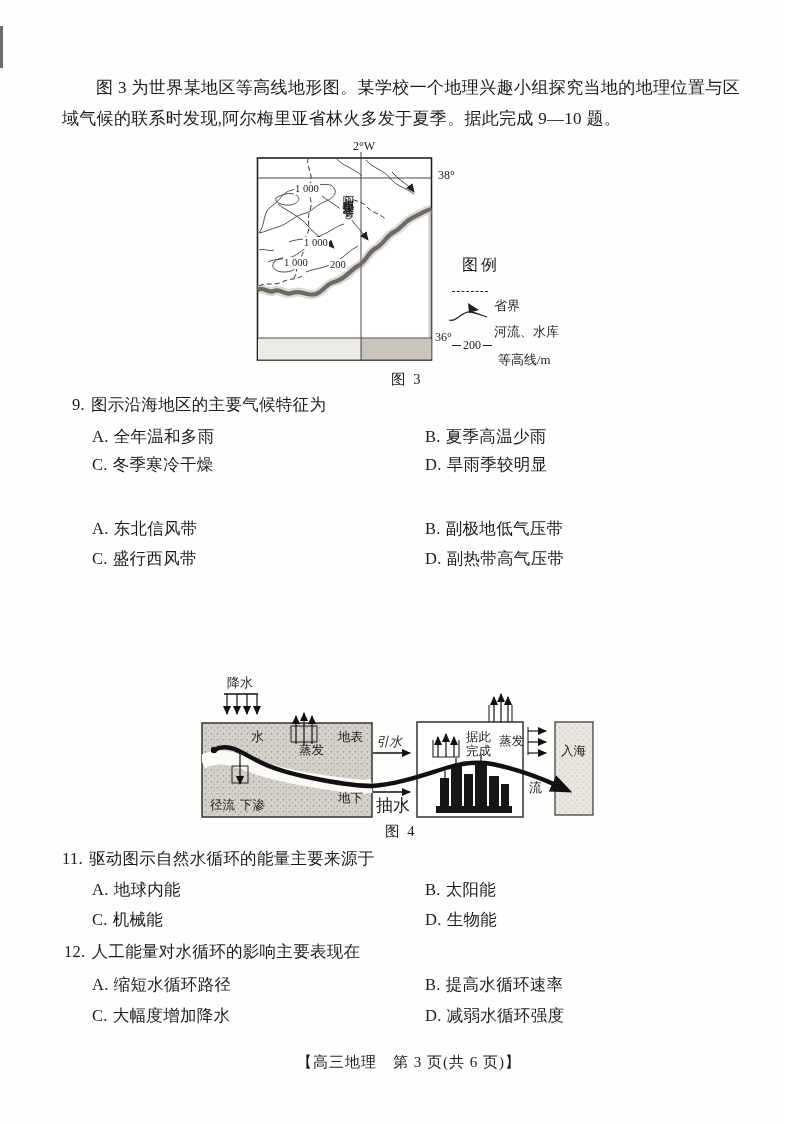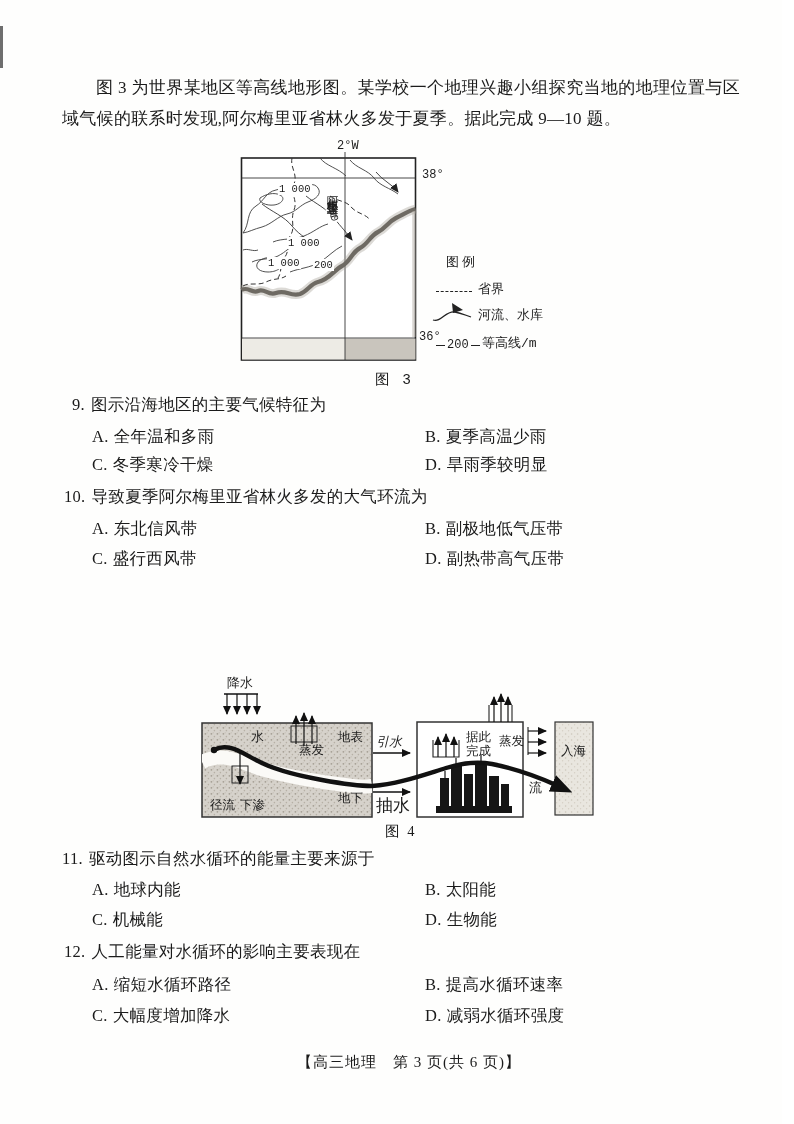--- a/index.html
+++ b/index.html
@@ -8,38 +8,38 @@
   .para{position:absolute;font-size:17px;line-height:31px;text-align:justify;text-indent:2em;letter-spacing:.3px;}
   .qline{position:absolute;font-size:16.5px;white-space:nowrap;letter-spacing:.3px;}
   .qnum{display:inline-block;}
   .qstem{display:inline-block;margin-left:6px;}
   .opt{position:absolute;font-size:16.5px;white-space:nowrap;letter-spacing:.3px;}
   .optlab{display:inline-block;}
   .opttxt{display:inline-block;margin-left:5px;}
   .lbl{position:absolute;line-height:1.15;white-space:nowrap;}
   .maplbl{font-size:10.5px;background:#ffffff;padding:0 1px;}
   .fig-caption{position:absolute;font-size:14.5px;letter-spacing:2px;white-space:nowrap;}
-  .legend-text{font-size:13px;}
+  .legend-text{font-size:13px;margin-top:16px;}
   .vertname{writing-mode:vertical-rl;text-orientation:upright;font-size:11.5px;letter-spacing:2px;line-height:1;}
   .dash-sym{position:absolute;width:36px;border-top:1.8px dashed #222;}
   .contour-sym{position:absolute;display:flex;align-items:center;gap:2px;font-size:12px;}
   .contour-sym .seg{display:inline-block;width:9px;border-top:1.5px solid #222;}
   .footer{position:absolute;left:24px;top:1053px;width:770px;text-align:center;font-size:15px;letter-spacing:1px;}
   .edge-mark{position:absolute;left:0;top:26px;width:3px;height:42px;background:#4a4a4a;opacity:.8;}
   svg{display:block;}
 </style>
 </head>
 <body>
 
 <div id="page">
   <div class="edge-mark"></div>
 
   <div class="para" style="left:62px;top:72px;width:678px;">图 3 为世界某地区等高线地形图。某学校一个地理兴趣小组探究当地的地理位置与区域气候的联系时发现,阿尔梅里亚省林火多发于夏季。据此完成 9—10 题。</div>
 
-  <div style="position:absolute;left:240px;top:140px;width:300px;height:252px;font-family:Liberation Mono, monospace;">
+  <div style="position:absolute;left:256px;top:140px;width:300px;height:252px;">
     <svg width="300" height="252" viewBox="250 140 300 252">
 
       <rect x="251.5" y="158" width="174" height="202" fill="#ffffff" stroke="#222" stroke-width="1.6"></rect>
 
       <rect x="252" y="338.5" width="103" height="21" fill="#edebe5"></rect>
       <rect x="355" y="338.5" width="70.5" height="21" fill="#c9c5bd"></rect>
 
       <path d="M251.5,178 H425.5" stroke="#333" stroke-width="0.9" fill="none"></path>
       <path d="M251.5,338 H425.5" stroke="#333" stroke-width="0.9" fill="none"></path>
       <path d="M355,152 V360" stroke="#333" stroke-width="0.9" fill="none"></path>
@@ -81,21 +81,21 @@
     <div class="lbl" style="left:97px;top:0px;font-size:12px;">2°W</div>
     <div class="lbl" style="left:182px;top:29px;font-size:12px;">38°</div>
     <div class="lbl" style="left:179px;top:191px;font-size:12px;">36°</div>
     <div class="lbl maplbl" style="left:38px;top:43px;">1 000</div>
     <div class="lbl maplbl" style="left:82px;top:66px;transform:rotate(75deg);">000</div>
     <div class="lbl maplbl" style="left:47px;top:97px;">1 000</div>
     <div class="lbl maplbl" style="left:27px;top:117px;">1 000</div>
     <div class="lbl maplbl" style="left:73px;top:119px;">200</div>
     <div class="lbl vertname" style="left:86px;top:47px;">阿尔梅里亚省</div>
 
-    <div class="lbl" style="left:206px;top:116px;font-size:13px;letter-spacing:3px;">图例</div>
+    <div class="lbl" style="left:206px;top:116px;font-size:16px;letter-spacing:3px;">图例</div>
     <div class="dash-sym" style="left:196px;top:151px;"></div>
     <div class="lbl legend-text" style="left:238px;top:143px;">省界</div>
     <svg style="position:absolute;left:192px;top:160px;" width="42" height="28" viewBox="0 0 42 28">
       <path d="M1,20 C9,23 14,10 23,12 C29,13 33,15 39,17" stroke="#222" stroke-width="1.3" fill="none"></path>
       <path d="M20,3 L31,10 L21,13 z" fill="#222"></path>
     </svg>
     <div class="lbl legend-text" style="left:238px;top:169px;">河流、水库</div>
     <div class="contour-sym" style="left:196px;top:198px;">
       <span class="seg"></span>
         <span>200</span>
@@ -106,23 +106,20 @@
   </div>
 
   <div class="qline" style="left:72px;top:394px;">
     <span class="qnum">9.</span><span class="qstem">图示沿海地区的主要气候特征为</span>
   </div>
   <div class="opt" style="left:92px;top:426px;"><span class="optlab">A.</span><span class="opttxt">全年温和多雨</span></div>
   <div class="opt" style="left:425px;top:426px;"><span class="optlab">B.</span><span class="opttxt">夏季高温少雨</span></div>
   <div class="opt" style="left:92px;top:454px;"><span class="optlab">C.</span><span class="opttxt">冬季寒冷干燥</span></div>
   <div class="opt" style="left:425px;top:454px;"><span class="optlab">D.</span><span class="opttxt">旱雨季较明显</span></div>
 
-  <div class="qline" style="left:64px;top:486px;">
-    <span class="qnum">10.</span><span class="qstem">导致夏季阿尔梅里亚省林火多发的大气环流为</span>
-  </div>
   <div class="opt" style="left:92px;top:518px;"><span class="optlab">A.</span><span class="opttxt">东北信风带</span></div>
   <div class="opt" style="left:425px;top:518px;"><span class="optlab">B.</span><span class="opttxt">副极地低气压带</span></div>
   <div class="opt" style="left:92px;top:548px;"><span class="optlab">C.</span><span class="opttxt">盛行西风带</span></div>
   <div class="opt" style="left:425px;top:548px;"><span class="optlab">D.</span><span class="opttxt">副热带高气压带</span></div>
 
 
   <div style="position:absolute;left:195px;top:672px;width:410px;height:170px;">
     <svg width="410" height="170" viewBox="195 672 410 170">
       <defs>
         <pattern id="spk" width="6" height="6" patternUnits="userSpaceOnUse">

